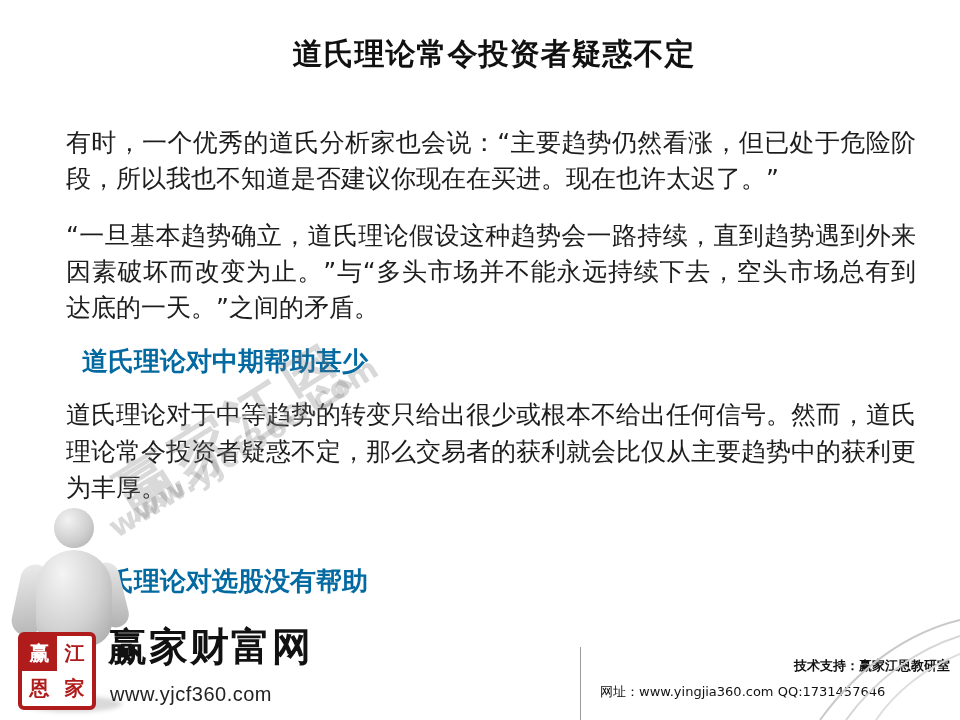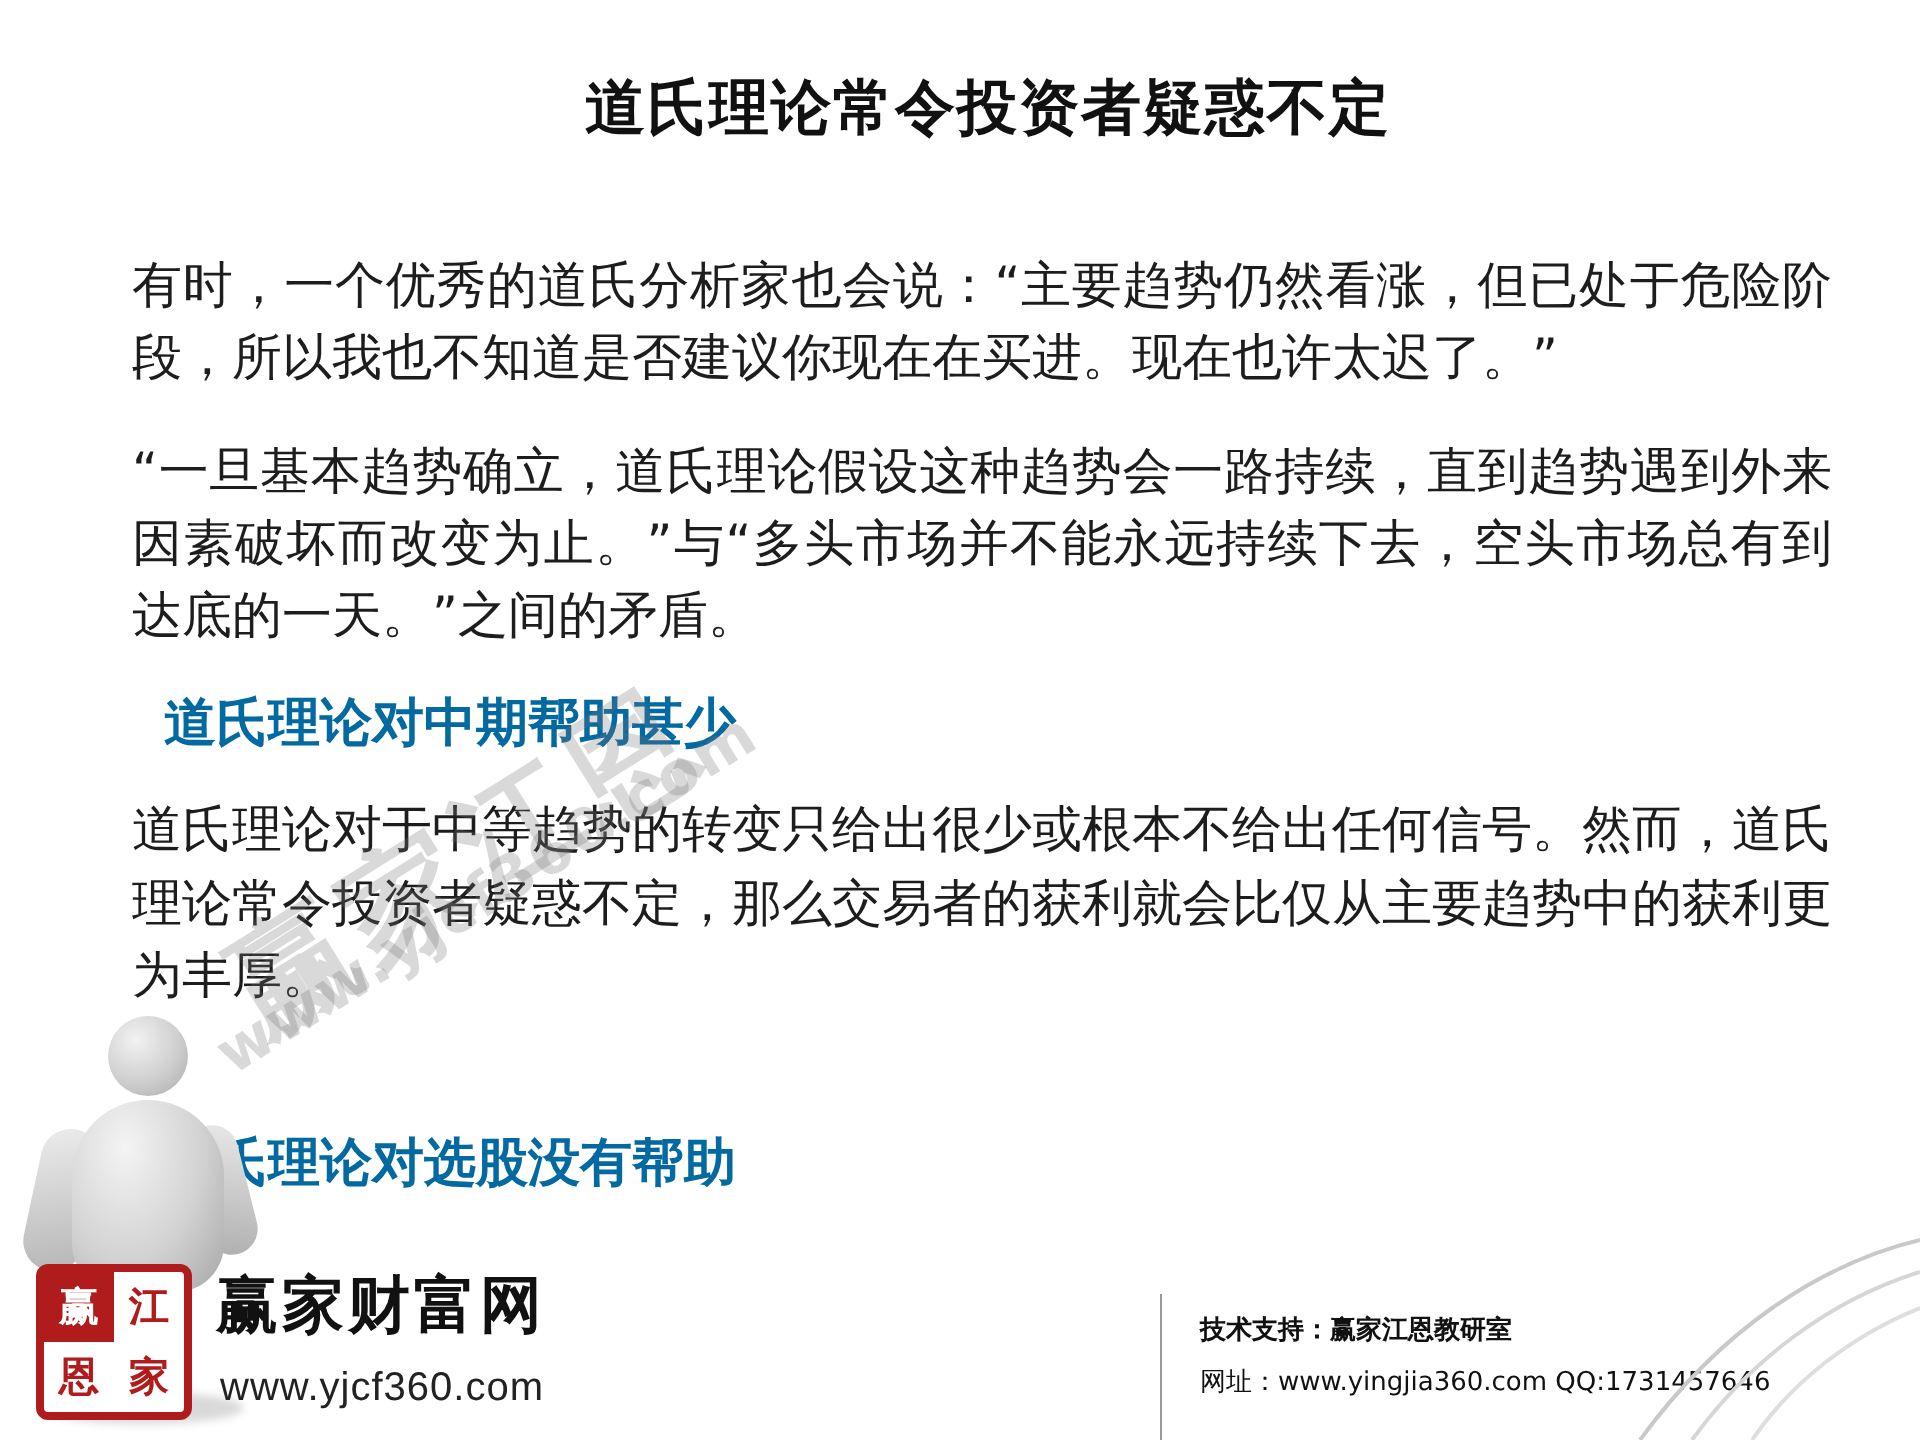--- a/index.html
+++ b/index.html
@@ -188,21 +188,21 @@
   }
   .seal .cell.filled {
     background: #b01c1c;
     color: #ffffff;
   }
 
   .brand {
     position: absolute;
     left: 108px;
     bottom: 46px;
-    font-size: 31px;
+    font-size: 39px;
     font-weight: bold;
     color: #111111;
     letter-spacing: 2px;
     font-family: "DejaVu Sans", "Liberation Sans", sans-serif;
   }
   .brand-url {
     position: absolute;
     left: 110px;
     bottom: 14px;
     font-size: 20px;
@@ -226,20 +226,21 @@
   }
   .contact .line {
     font-size: 13px;
     color: #111111;
     line-height: 1.95;
     white-space: nowrap;
     font-family: "DejaVu Sans", "Liberation Sans", sans-serif;
   }
   .contact .line.bold {
     font-weight: bold;
+    text-align: right;
   }
 
   
   .swoosh {
     position: absolute;
     right: 0;
     bottom: 0;
     width: 180px;
     height: 110px;
     overflow: hidden;

